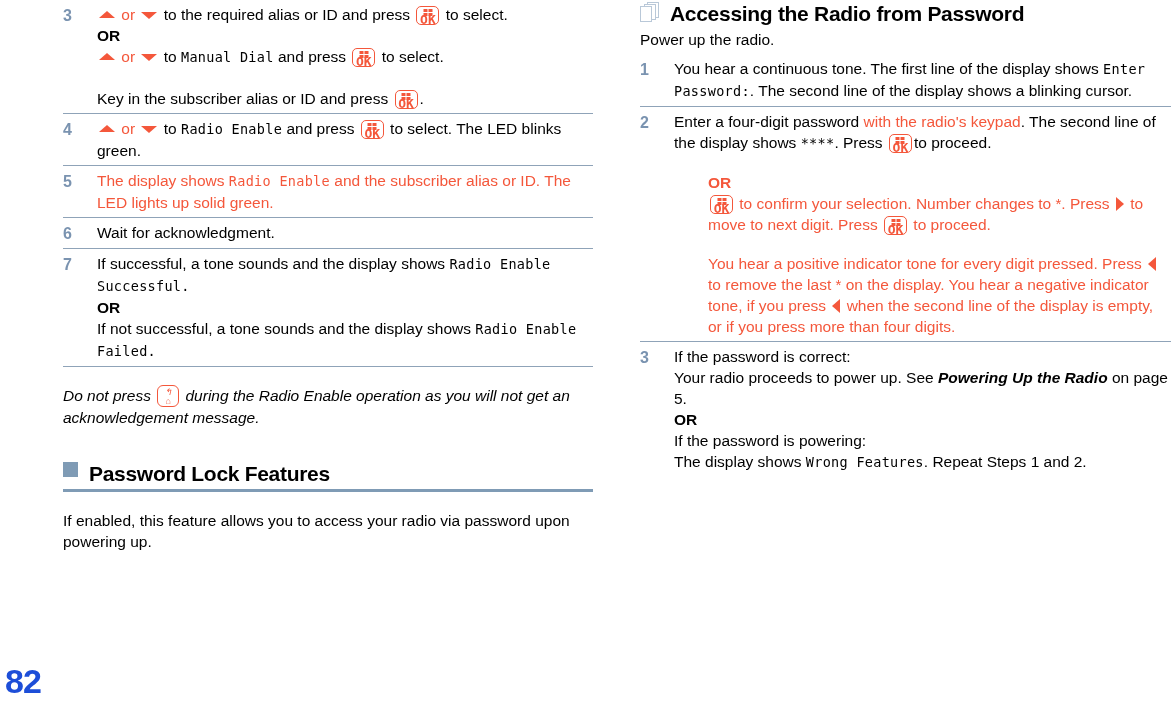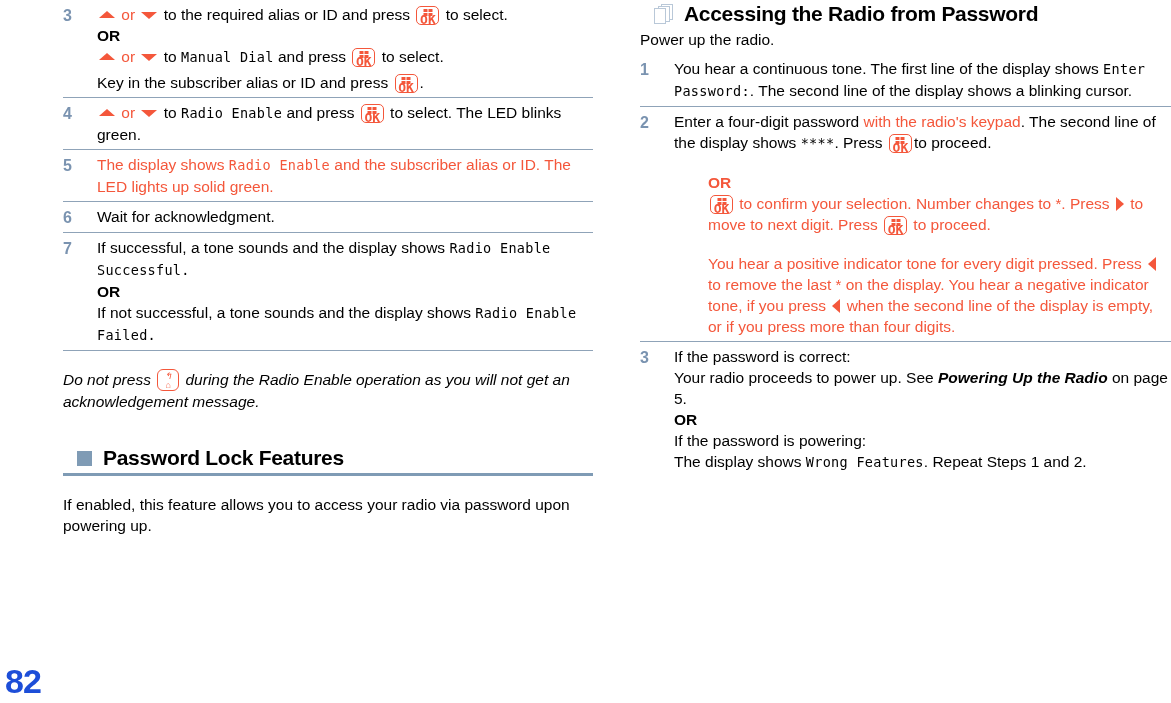--- a/index.html
+++ b/index.html
@@ -61,24 +61,23 @@
   .rule {
     border: 0;
     border-top: 1px solid #8fa3b8;
     margin: 0;
     height: 0;
   }
 
   
   .sec-head {
     display: flex;
-    align-items: center;
+    align-items: flex-start;
     gap: 11px;
     margin-bottom: 3px;
-    margin-left: 14px;
   }
   .sec-head .title {
     font-size: 21px;
     font-weight: bold;
     letter-spacing: -0.3px;
   }
   .sq-icon {
     width: 15px;
     height: 15px;
     background: #7f9bb5;
@@ -251,21 +250,21 @@
         </div>
         <div class="bold">OR</div>
         <div>
           <span class="tri-up"></span><span class="orange"> or </span><span class="tri-dn"></span><span> to </span><span class="mono">Manual Dial</span><span> and press </span><span class="key"><span class="grid">
                 <span></span>
                 <span></span>
                 <span></span>
                 <span></span>
               </span><span class="lbl">OK</span></span><span> to select.</span>
         </div>
-        <div style="margin-top:4px;">
+        <div style="margin-top:20px;">
           <span>Key in the subscriber alias or ID and press </span><span class="key"><span class="grid">
                 <span></span>
                 <span></span>
                 <span></span>
                 <span></span>
               </span><span class="lbl">OK</span></span><span>.</span>
         </div>
       </div>
     </div>
     <hr class="rule">

